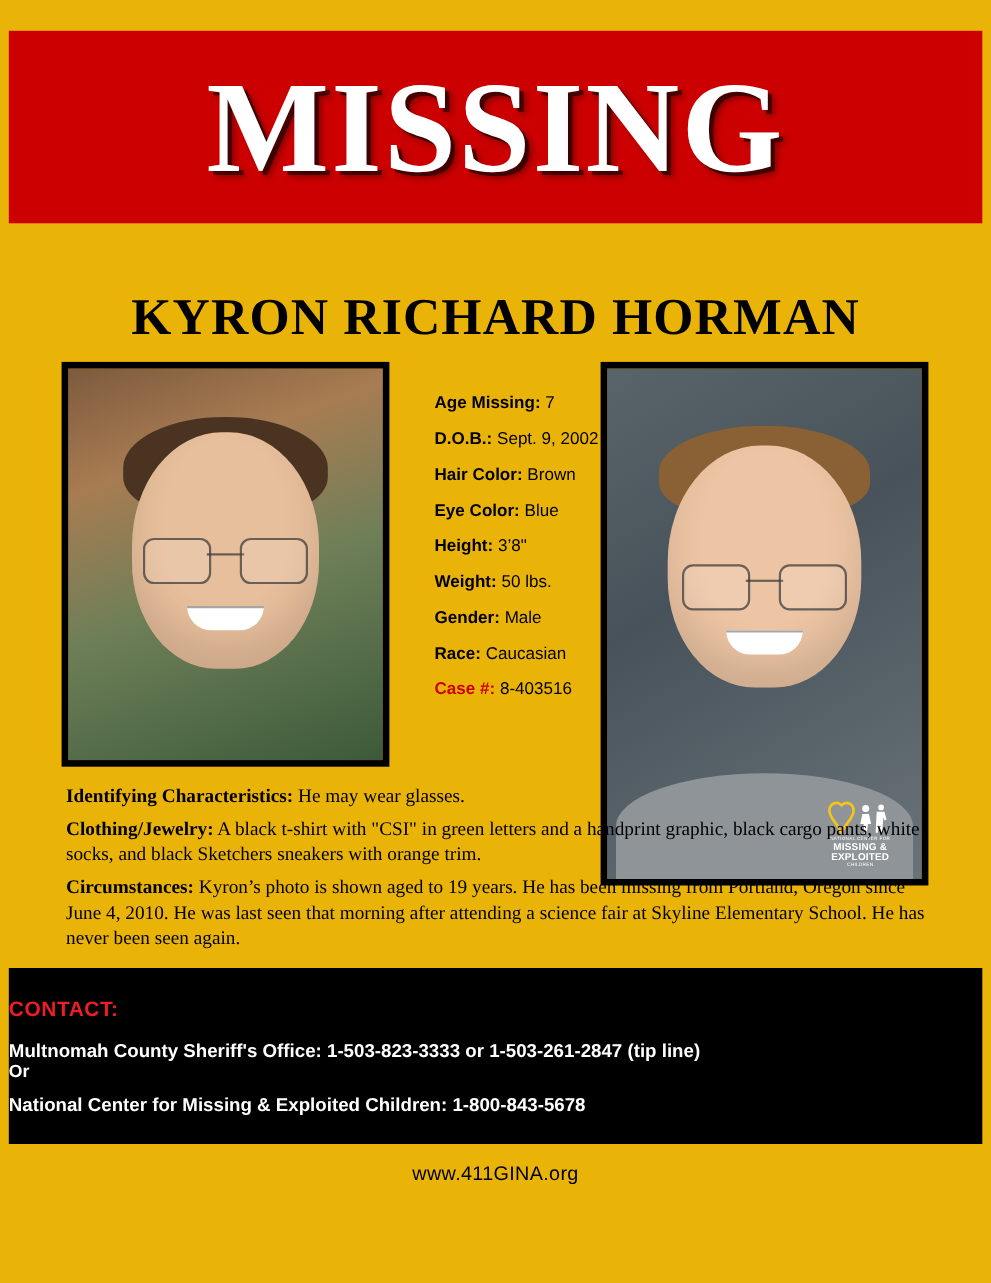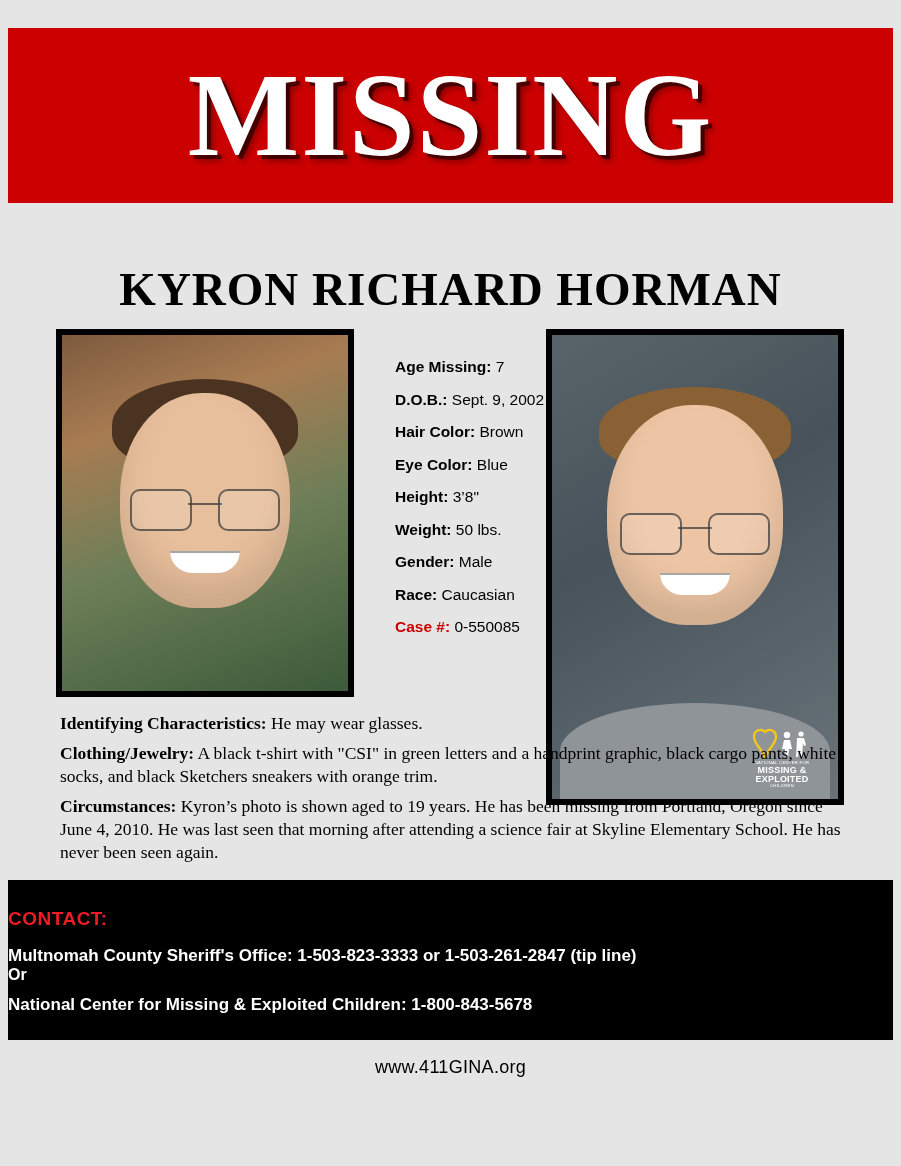--- a/index.html
+++ b/index.html
@@ -12,21 +12,21 @@
     height: 1166px;
     font-family: "Liberation Serif", serif;
     color: #000;
     position: relative;
     overflow: hidden;
   }
   .poster {
     width: 901px;
     height: 1166px;
     position: relative;
-    background: #e5e5e5;
+    background: #eab308;
     box-sizing: border-box;
     padding: 0;
   }
 
   
   .missing-band {
     position: absolute;
     left: 8px;
     top: 28px;
     width: 885px;
@@ -386,21 +386,21 @@
 
   <div class="vitals">
     <div class="vital-row"><span class="vital-label">Age Missing:</span> <span class="vital-value">7</span></div>
     <div class="vital-row"><span class="vital-label">D.O.B.:</span> <span class="vital-value">Sept. 9, 2002</span></div>
     <div class="vital-row"><span class="vital-label">Hair Color:</span> <span class="vital-value">Brown</span></div>
     <div class="vital-row"><span class="vital-label">Eye Color:</span> <span class="vital-value">Blue</span></div>
     <div class="vital-row"><span class="vital-label">Height:</span> <span class="vital-value">3’8"</span></div>
     <div class="vital-row"><span class="vital-label">Weight:</span> <span class="vital-value">50 lbs.</span></div>
     <div class="vital-row"><span class="vital-label">Gender:</span> <span class="vital-value">Male</span></div>
     <div class="vital-row"><span class="vital-label">Race:</span> <span class="vital-value">Caucasian</span></div>
-    <div class="vital-row"><span class="vital-label case">Case #:</span> <span class="vital-value">0-550085</span></div>
+    <div class="vital-row"><span class="vital-label case">Case #:</span> <span class="vital-value">8-403516</span></div>
   </div>
 
   <div class="desc">
     <p><b>Identifying Characteristics:</b><span> He may wear glasses.</span></p>
     <p><b>Clothing/Jewelry:</b><span> A black t-shirt with "CSI" in green letters and a handprint graphic, black cargo pants, white socks, and black Sketchers sneakers with orange trim.</span></p>
     <p><b>Circumstances:</b><span> Kyron’s photo is shown aged to 19 years.  He has been missing from Portland, Oregon since June 4, 2010. He was last seen that morning after attending a science fair at Skyline Elementary School. He has never been seen again.</span></p>
   </div>
 
   <div class="contact-band">
     <div class="contact-title">CONTACT:</div>

